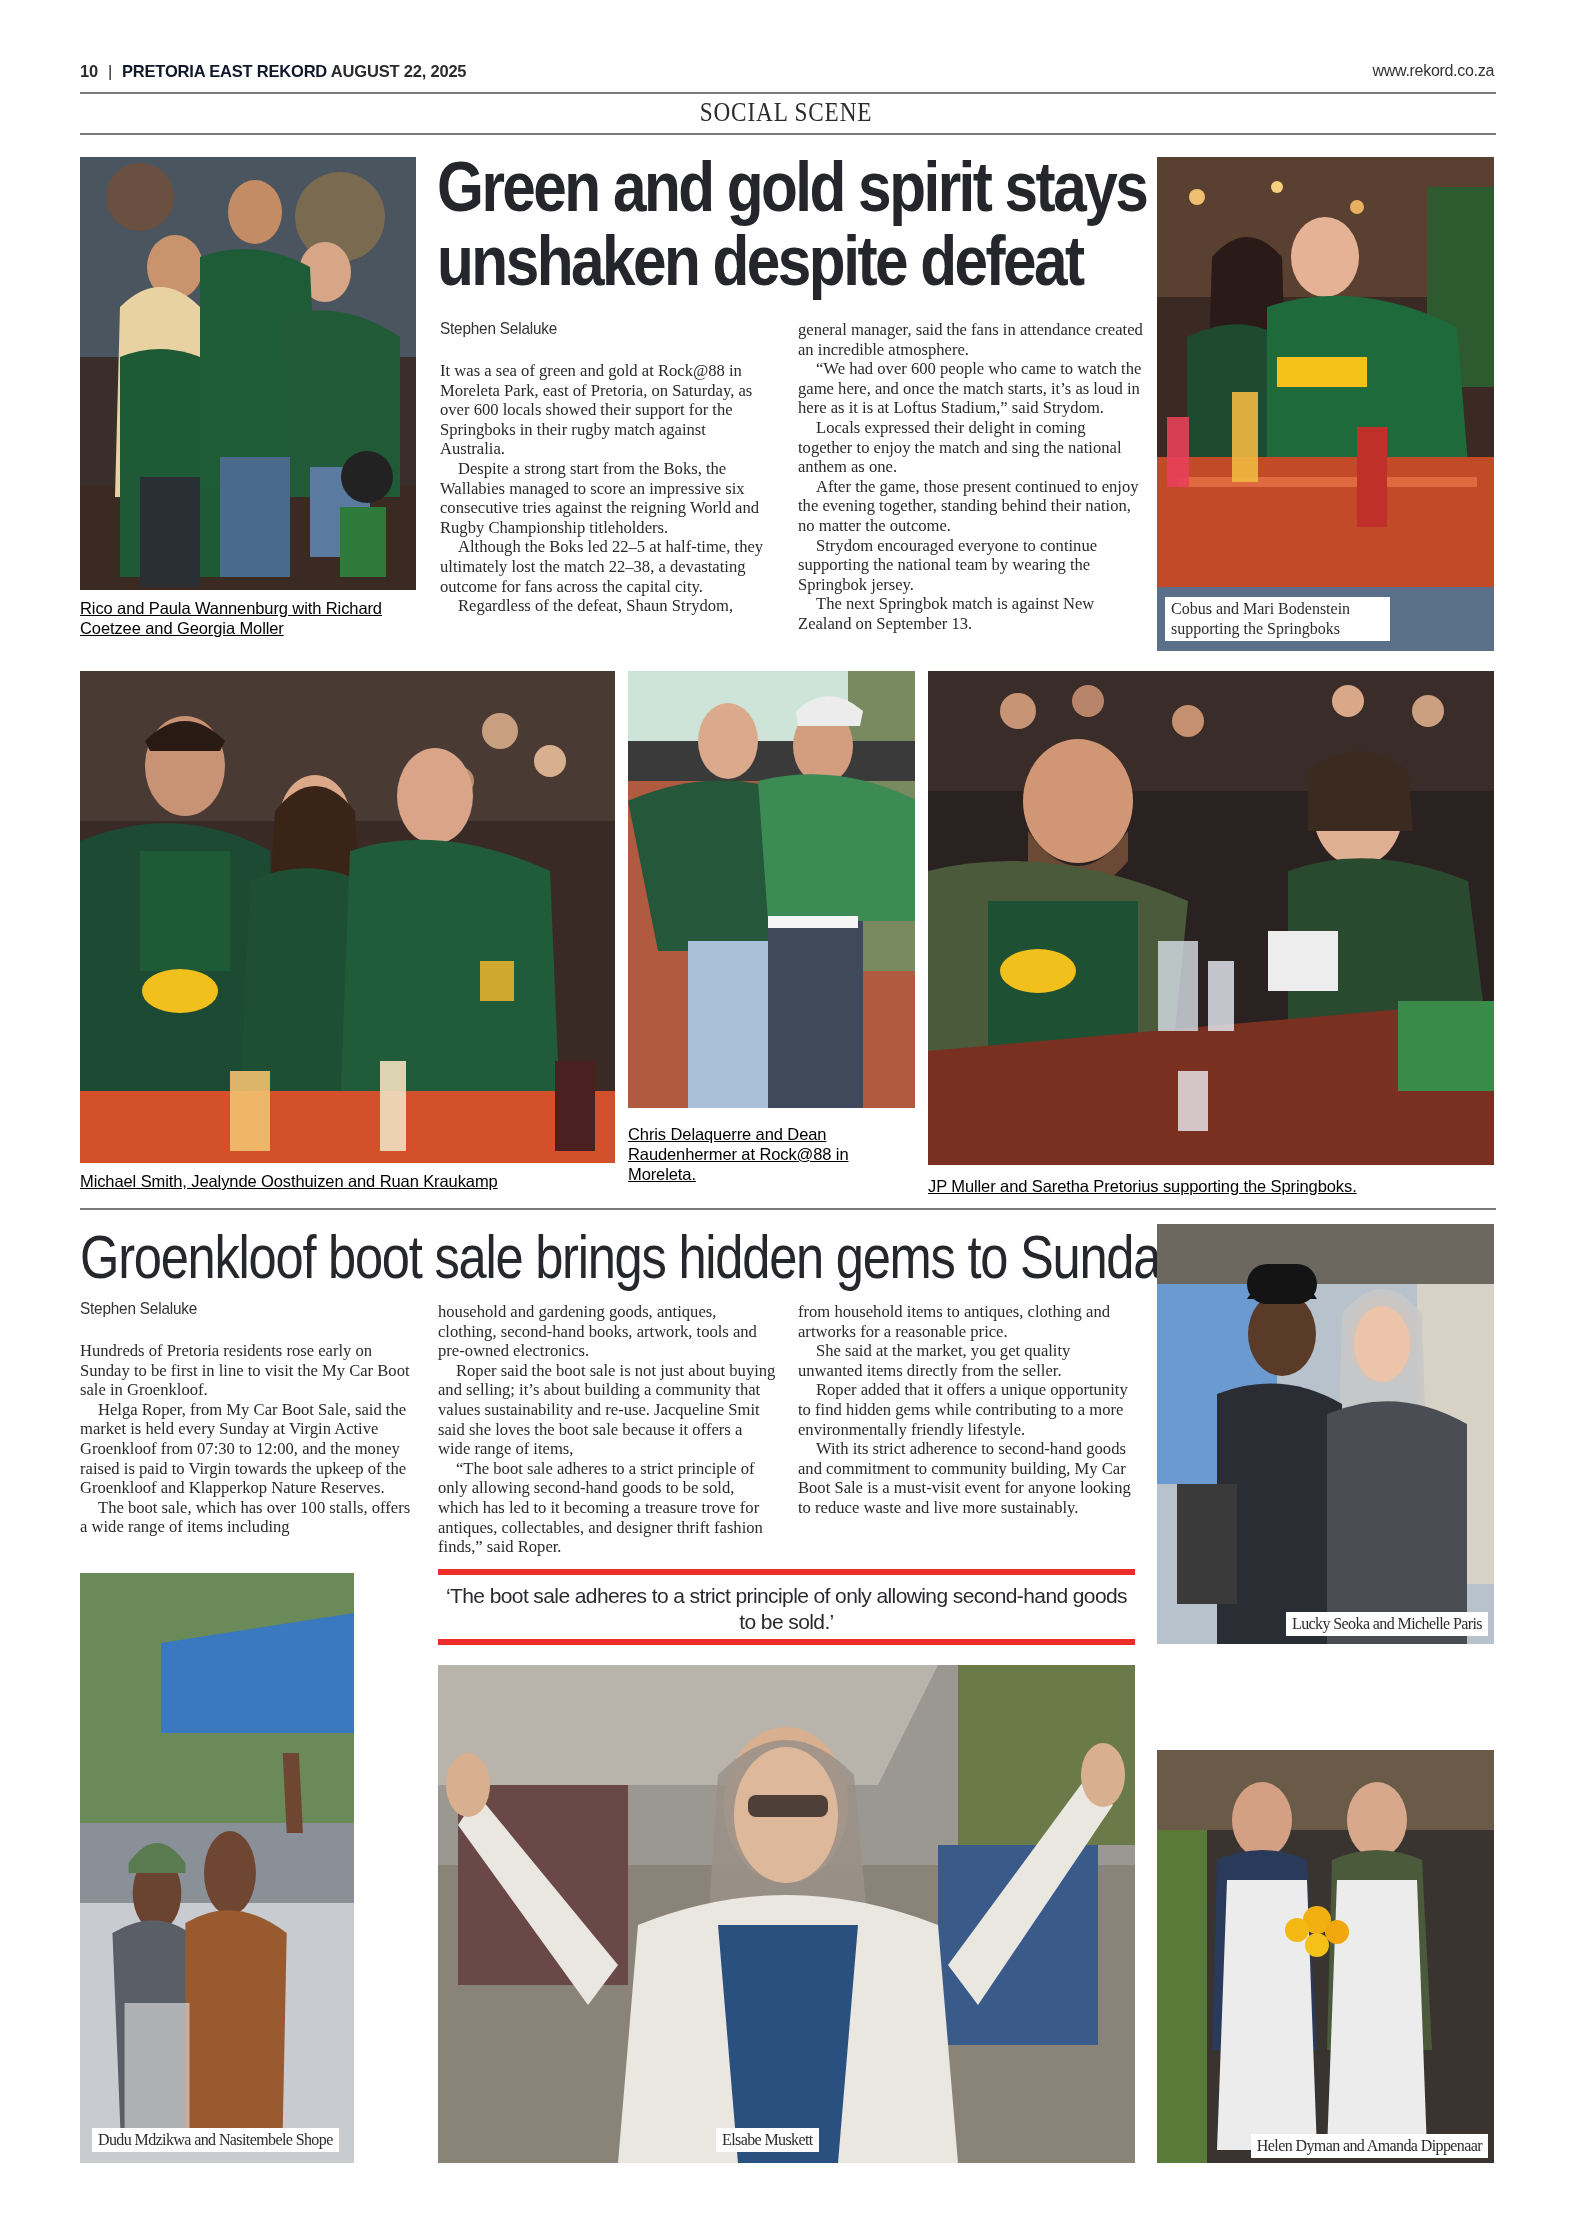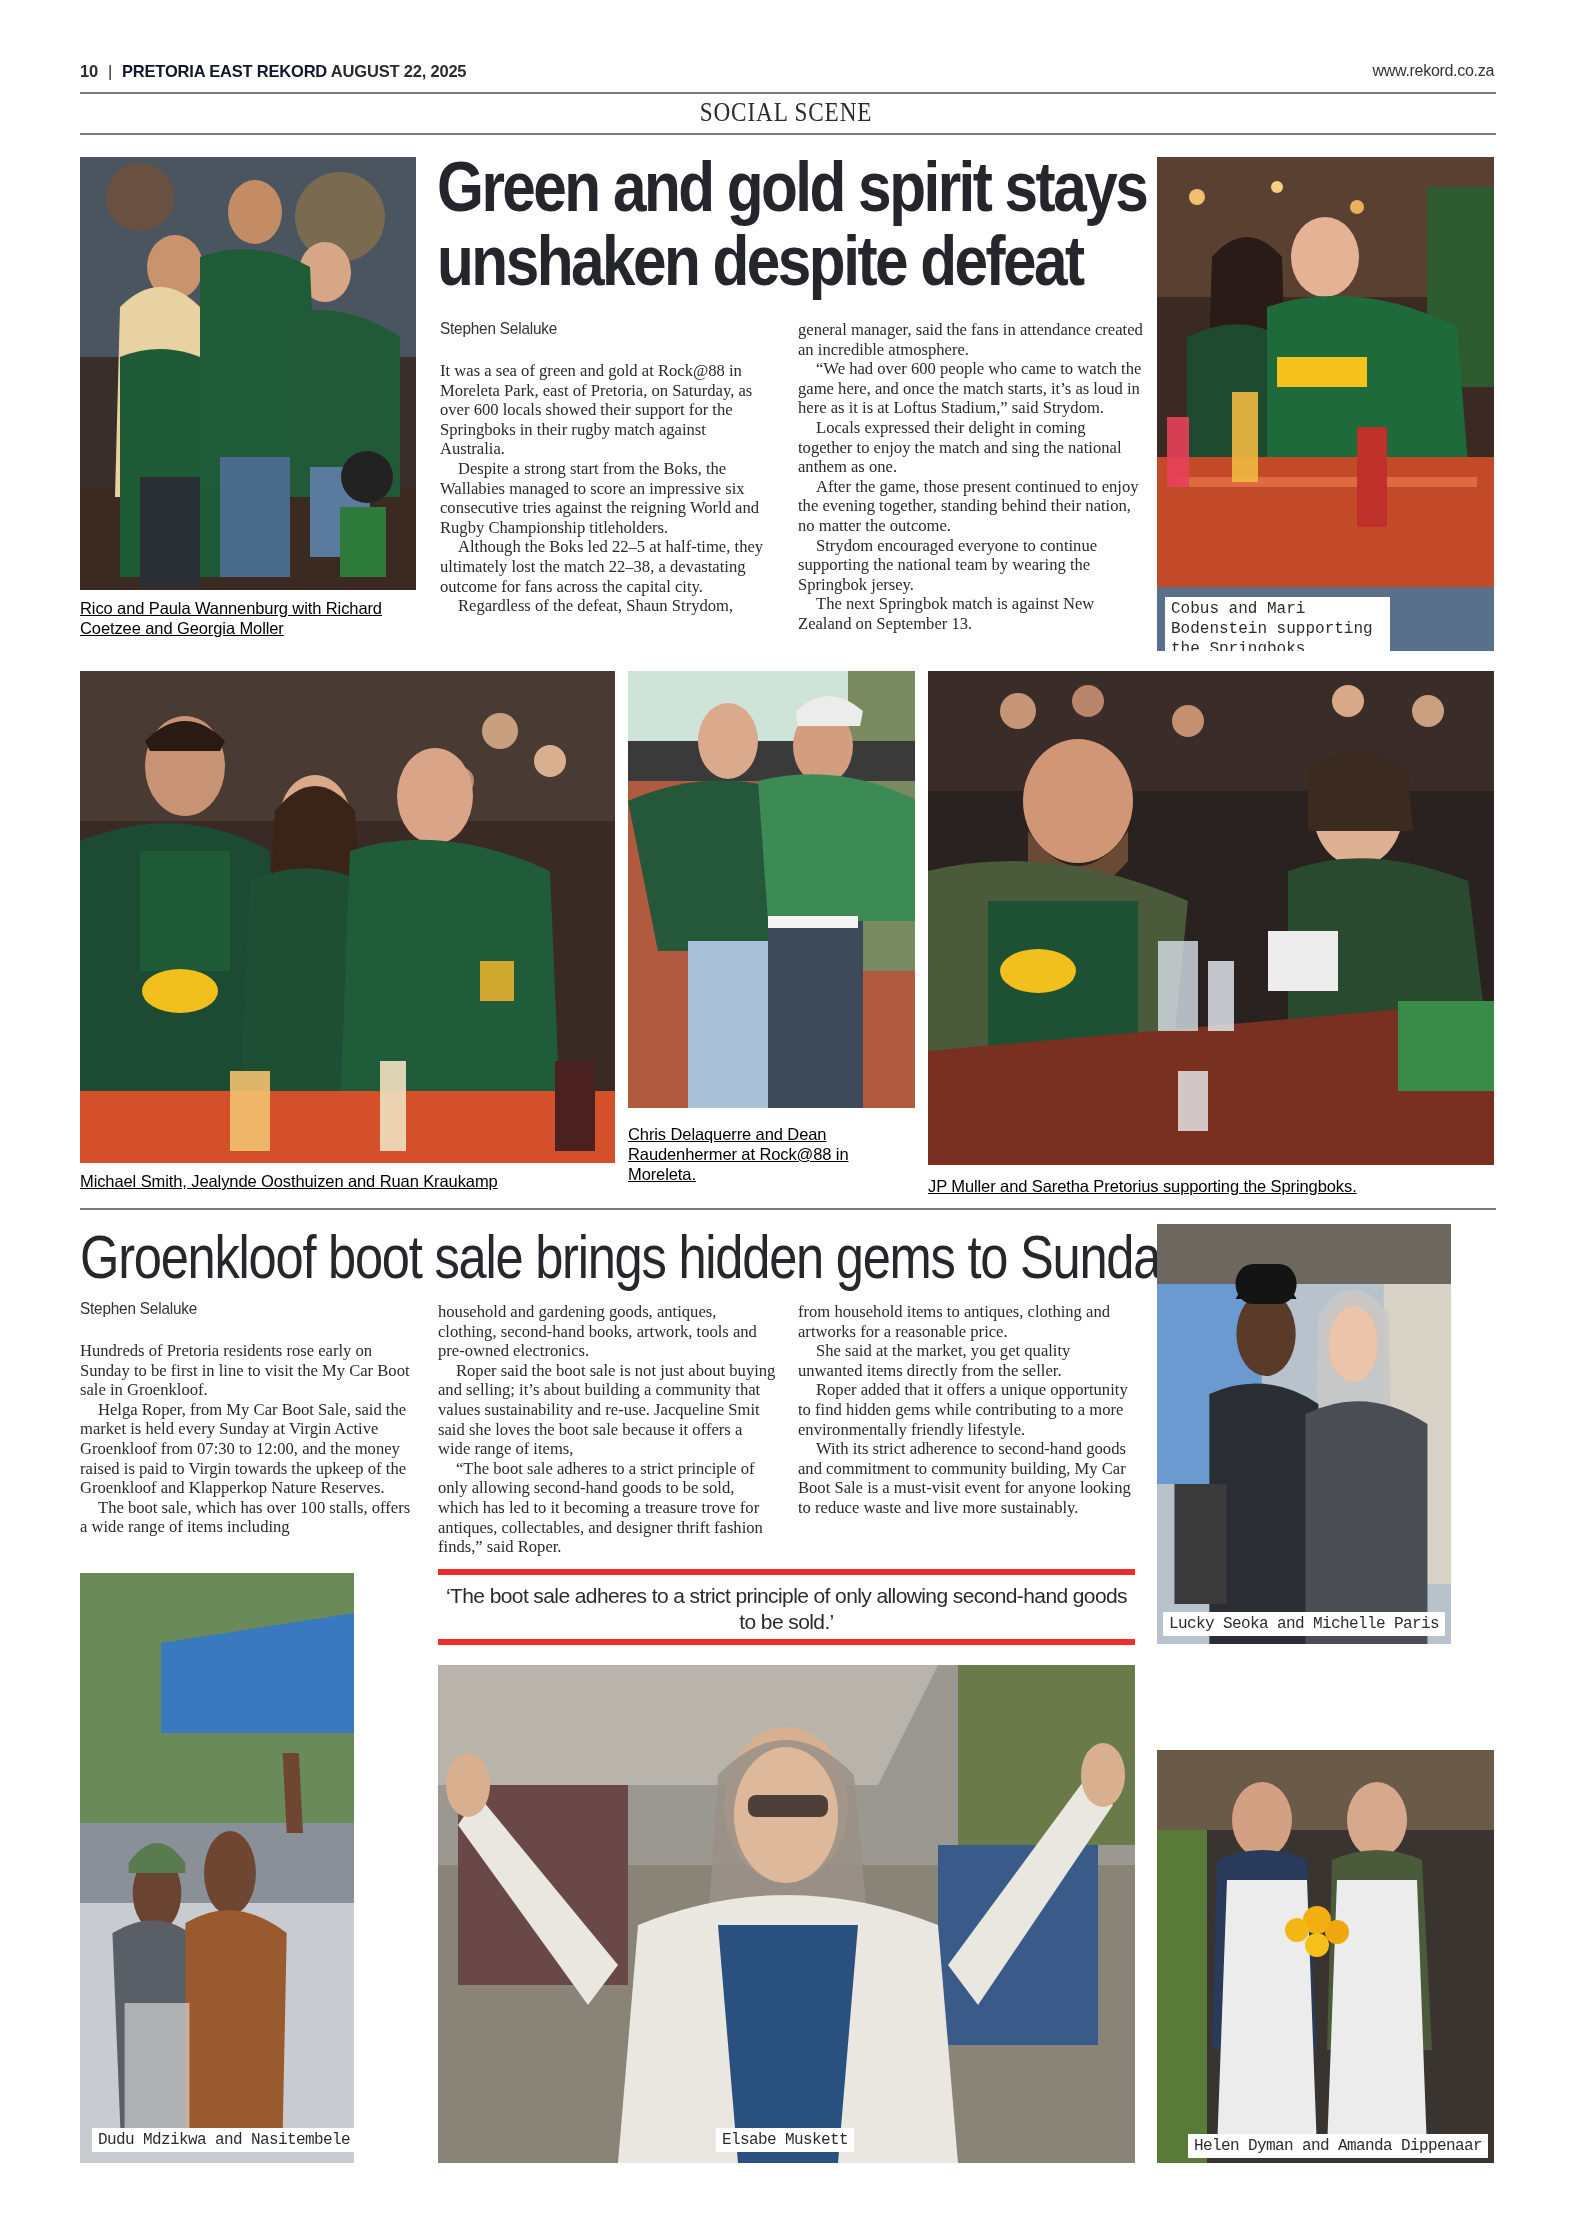--- a/index.html
+++ b/index.html
@@ -13,21 +13,21 @@
   .folio .sep { margin: 0 10px; font-weight: normal; }
   .site { right: 78px; top: 62px; font-family: "Liberation Sans", sans-serif; font-size: 16px; color: #333; letter-spacing: -0.3px; }
   .rule { left: 80px; width: 1416px; height: 2px; background: #7b7b7b; }
   .section-title { left: 0; width: 1572px; top: 97px; text-align: center; font-family: "Liberation Serif", serif; font-size: 27px; letter-spacing: 1px; color: #2b2b2b; transform: scaleX(0.86); }
 
   
   .photo { overflow: hidden; }
   .photo svg { width: 100%; height: 100%; display: block; }
 
   .caption { font-family: "Liberation Sans", sans-serif; font-size: 16.5px; line-height: 20px; color: #000000; letter-spacing: -0.1px; text-decoration: underline; }
-  .caption-box { background: #ffffff; padding: 2px 6px; font-family: Liberation Mono, monospace; font-size: 16px; line-height: 20px; color: #2c2c2c; white-space: nowrap; }
+  .caption-box { background: #ffffff; padding: 2px 6px; font-family: Liberation Serif, serif; font-size: 16px; line-height: 20px; color: #2c2c2c; white-space: nowrap; }
   .caption-narrow { letter-spacing: -0.6px; }
 
   
   .headline1 { left: 437px; top: 150px; width: 720px; font-family: "Liberation Sans", sans-serif; font-weight: bold; font-size: 71px; line-height: 74px; color: #25262b; letter-spacing: -3px; transform-origin: left top; transform: scaleX(0.85); white-space: nowrap; }
   .headline2 { left: 80px; top: 1222px; font-family: "Liberation Sans", sans-serif; font-size: 61px; line-height: 70px; color: #26272c; letter-spacing: -1.5px; transform-origin: left top; transform: scaleX(0.83); white-space: nowrap; }
 
   .byline { font-family: "Liberation Sans", sans-serif; font-size: 17px; color: #333; letter-spacing: -0.2px; transform-origin: left top; transform: scaleX(0.9); white-space: nowrap; }
 
   .col { font-family: "Liberation Serif", serif; font-size: 16.6px; line-height: 19.6px; color: #2a2a2a; }
   .col p { text-indent: 18px; }
@@ -206,21 +206,21 @@
   <p>Roper said the boot sale is not just about buying and selling; it’s about building a community that values sustainability and re-use. Jacqueline Smit said she loves the boot sale because it offers a wide range of items,</p>
   <p>“The boot sale adheres to a strict principle of only allowing second-hand goods to be sold, which has led to it becoming a treasure trove for antiques, collectables, and designer thrift fashion finds,” said Roper.</p>
 </div>
 <div class="abs col" style="left:798px; top:1302px; width:340px;">
   <p class="first">from household items to antiques, clothing and artworks for a reasonable price.</p>
   <p>She said at the market, you get quality unwanted items directly from the seller.</p>
   <p>Roper added that it offers a unique opportunity to find hidden gems while contributing to a more environmentally friendly lifestyle.</p>
   <p>With its strict adherence to second-hand goods and commitment to community building, My Car Boot Sale is a must-visit event for anyone looking to reduce waste and live more sustainably.</p>
 </div>
 
-<div class="abs photo" style="left:1157px; top:1224px; width:294px; height:420px;">
+<div class="abs photo" style="left:1157px; top:1224px; width:337px; height:420px;">
   <svg viewBox="0 0 337 420" preserveAspectRatio="none">
     <rect width="337" height="420" fill="#b8c2cc"></rect>
     <rect width="337" height="60" fill="#6c6860"></rect>
     <rect x="0" y="60" width="120" height="200" fill="#6a9ad0"></rect>
     <rect x="260" y="60" width="77" height="300" fill="#d8d2c6"></rect>
     <ellipse cx="125" cy="110" rx="34" ry="42" fill="#5a3a28"></ellipse>
     <path d="M90 75 Q125 20 160 75 Z" fill="#111"></path>
     <rect x="90" y="40" width="70" height="40" rx="20" fill="#141414"></rect>
     <ellipse cx="225" cy="115" rx="34" ry="44" fill="#e2b8a0"></ellipse>
     <path d="M185 90 Q225 40 265 90 L270 260 L180 260 Z" fill="#c8c8c8" opacity="0.85"></path>

